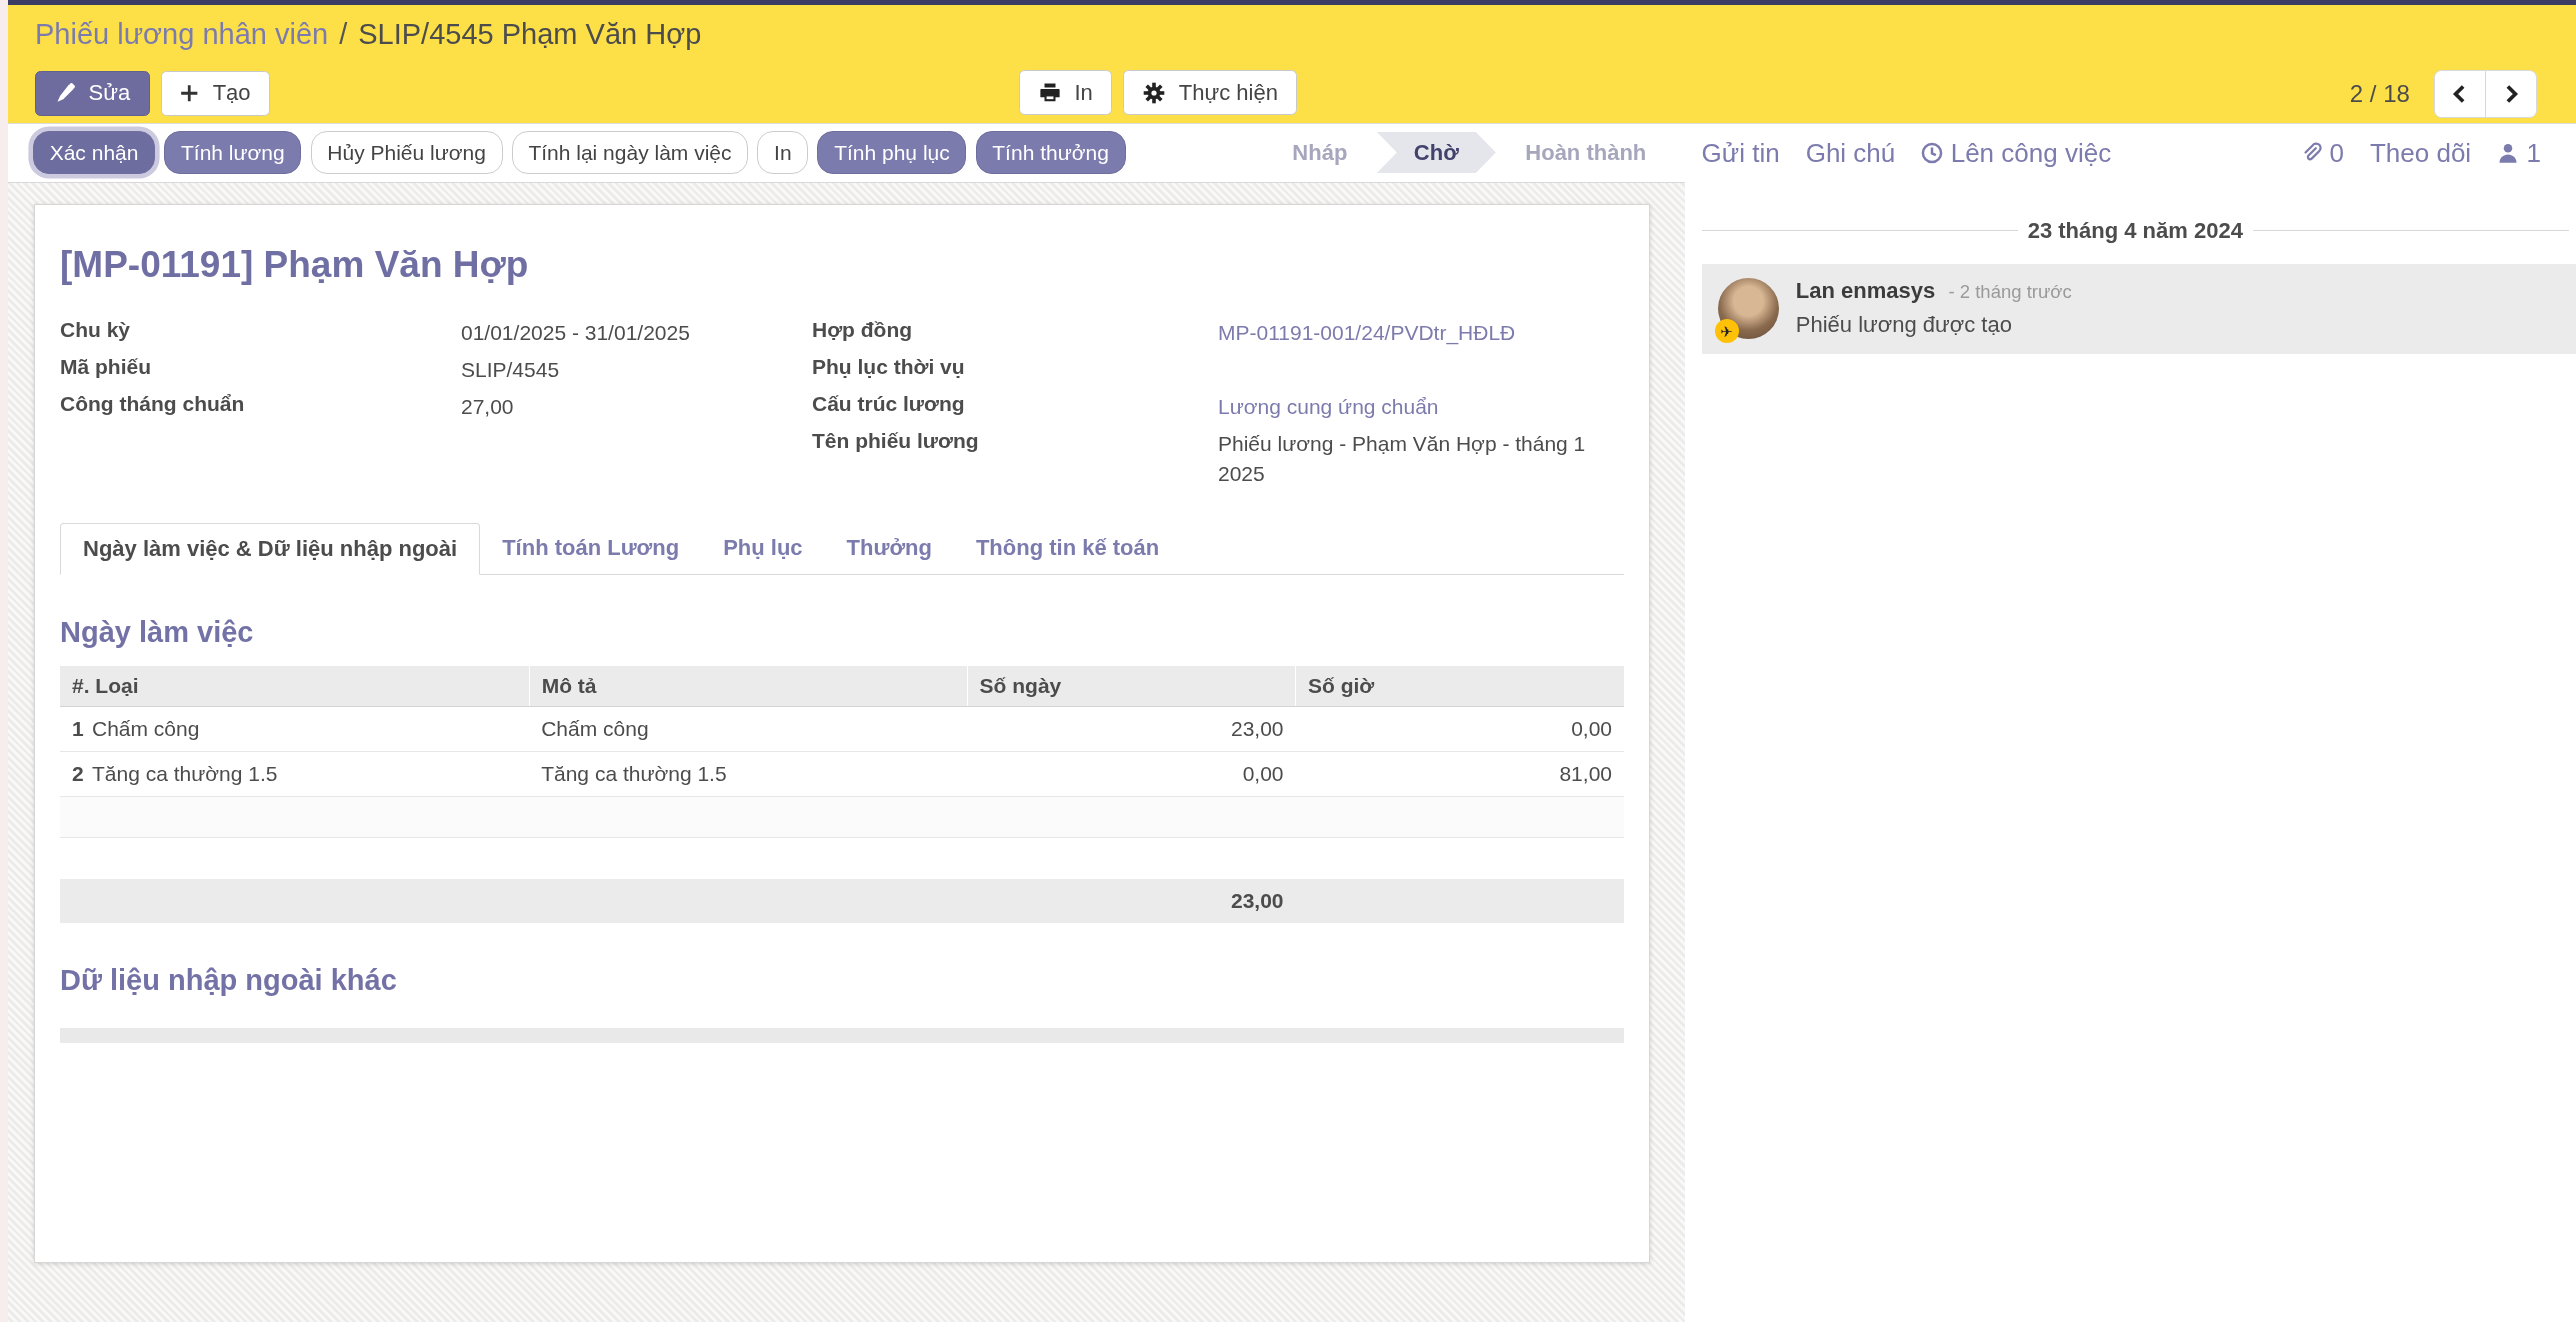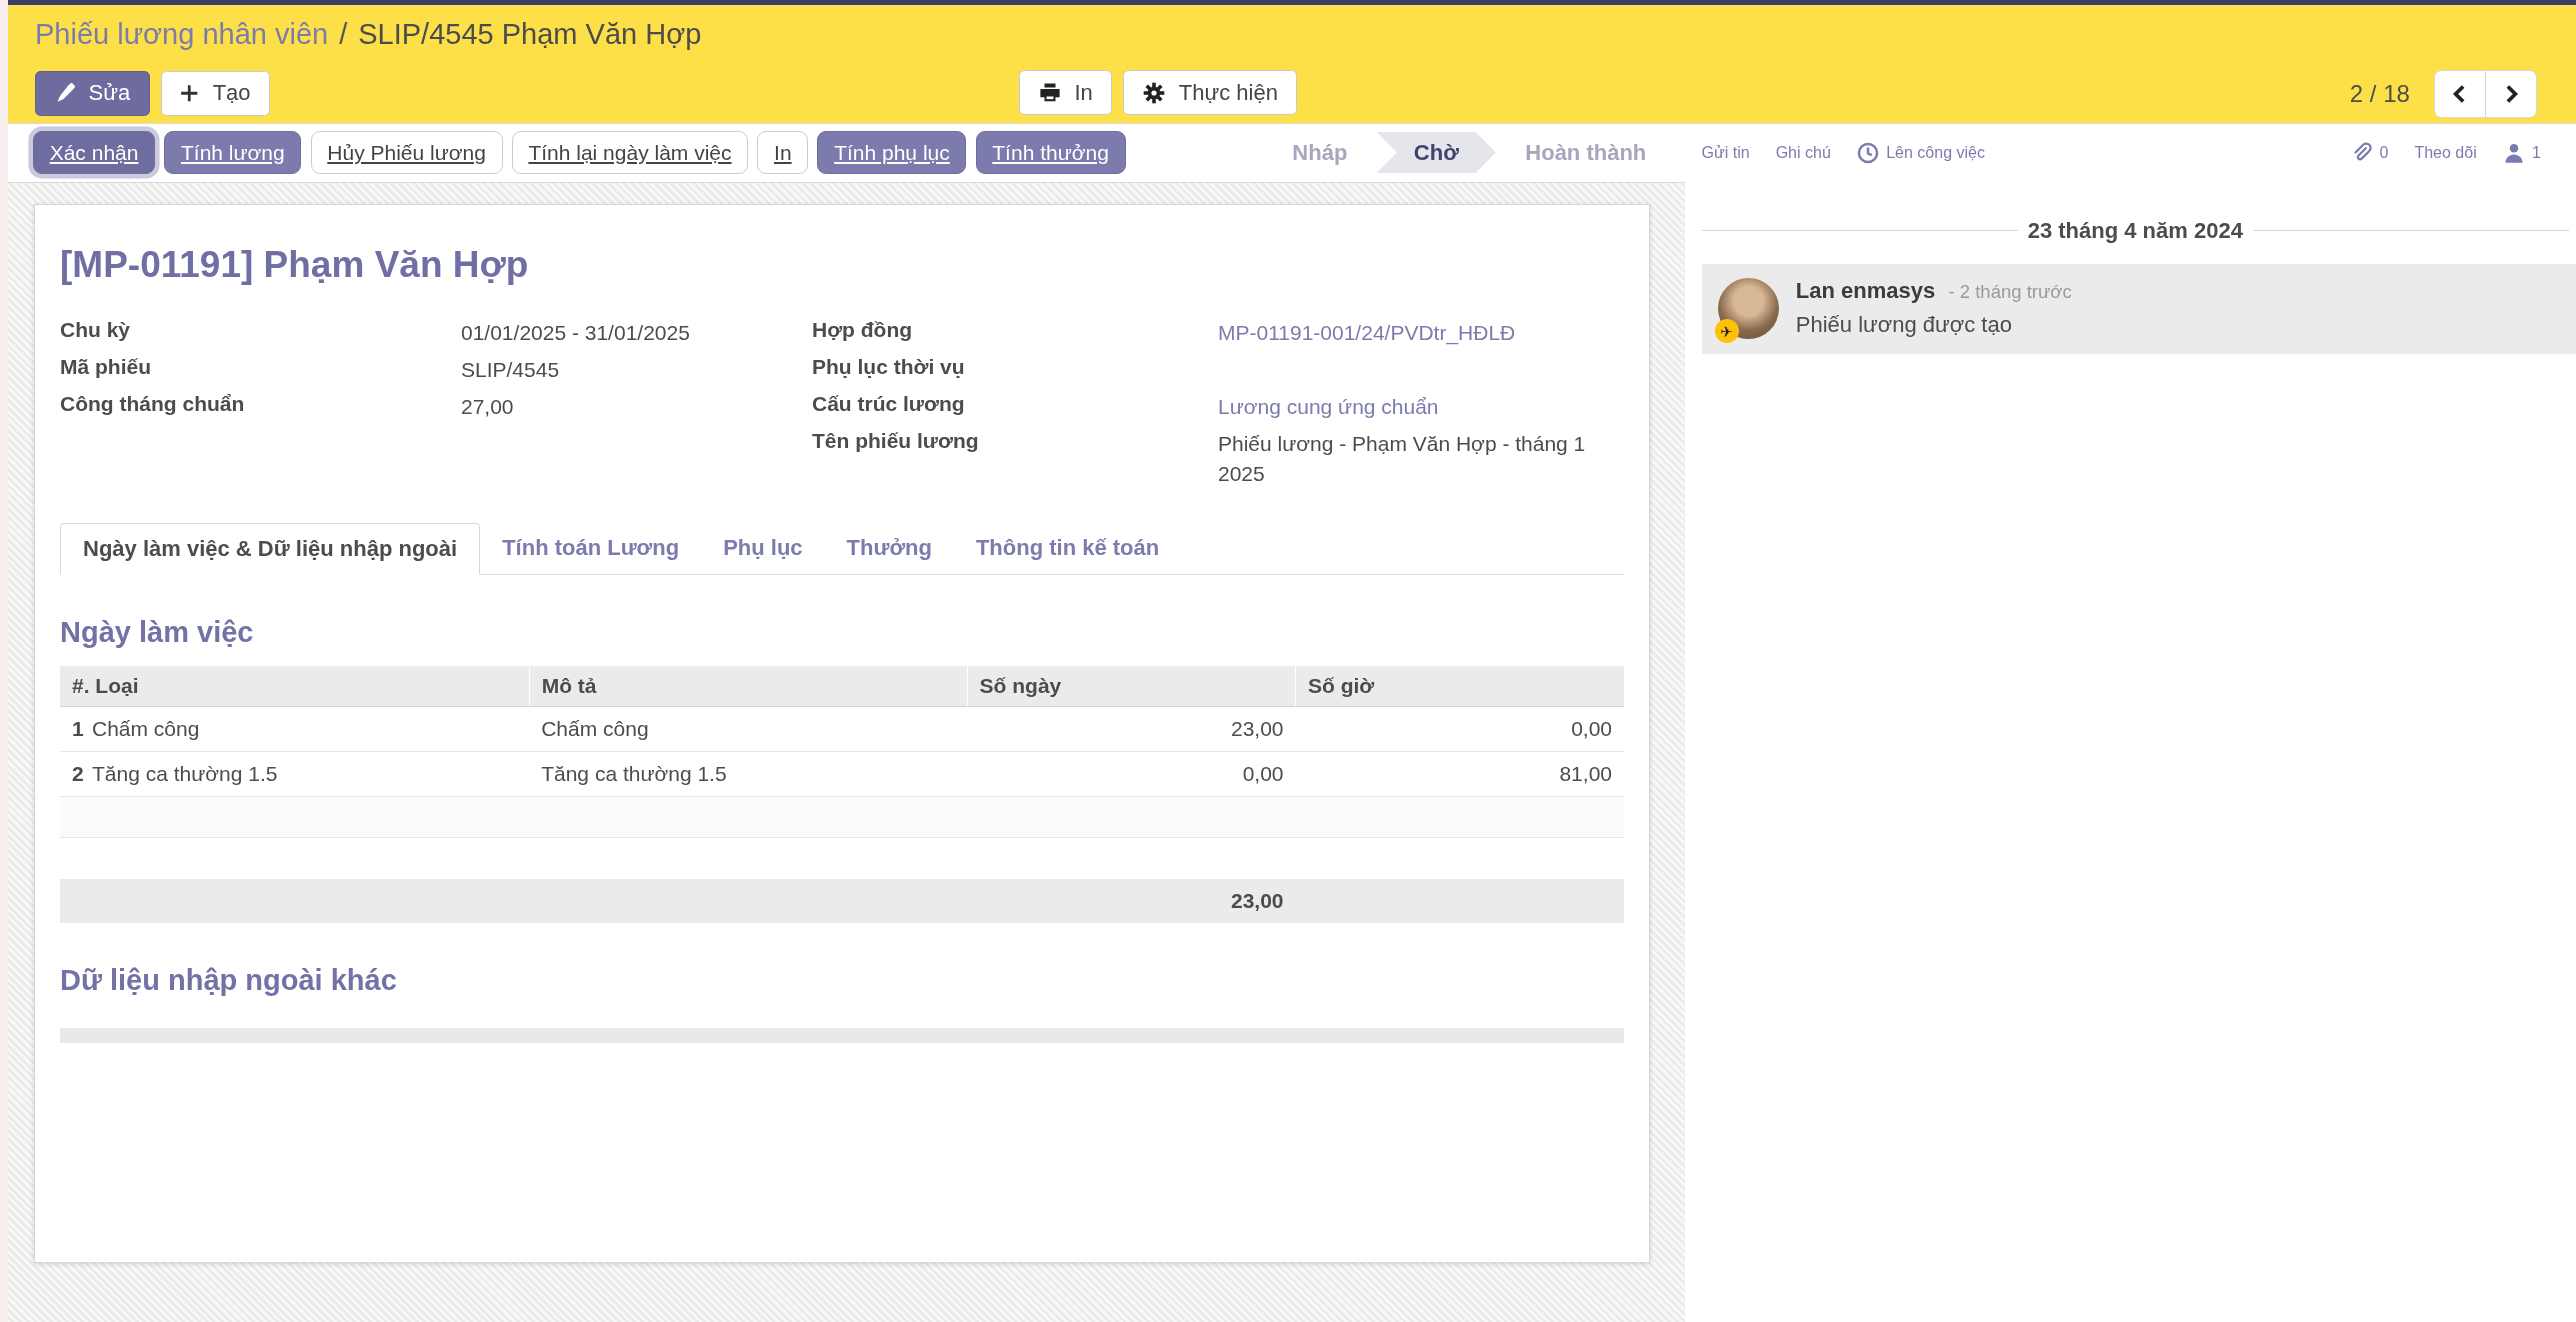--- a/index.html
+++ b/index.html
@@ -28,22 +28,22 @@
                align-items:center; justify-content:center; cursor:pointer; }
   .pager-btn.prev { border-radius:7.4px 0 0 7.4px; }
   .pager-btn.next { border-radius:0 7.4px 7.4px 0; margin-left:-0.9px; }
 
   
   .main { display:flex; height:1199px; }
   .left-region { width:1685px; display:flex; flex-direction:column; }
   .action-bar { height:59px; background:#fff; border-bottom:0.9px solid #d9d9d9; display:flex;
                 align-items:center; justify-content:space-between; padding:0 9.2px 0 33px; }
   .actions { display:flex; align-items:center; }
-  .abtn { height:43px; padding:0 15.7px; font-size:21px; border-radius:9px; cursor:pointer;
-          font-family:inherit; border:0.9px solid #ccc; background:#fff; color:#444; margin-right:9.2px;text-decoration:underline; }
+  .abtn { height:43px; padding:0 15.7px; font-size:21px; border-radius:16px; cursor:pointer;
+          font-family:inherit; border:0.9px solid #ccc; background:#fff; color:#444; margin-right:9.2px; }
   .abtn.primary { background:#7c7bad; border-color:#6f6e9f; color:#fff; }
   .abtn.focused { background:#6e6d9f; box-shadow:0 0 0 4.6px #cbcade; }
 
   .statusbar { display:flex; align-items:center; }
   .state { height:41px; line-height:41px; padding:0 29.5px; font-size:22px; font-weight:bold;
            color:#a6a6bd; cursor:pointer; }
   .state.active { background:#e5e5ec; color:#42426d; padding:0 37px;
     clip-path:polygon(0 0, calc(100% - 20px) 0, 100% 50%, calc(100% - 20px) 100%, 0 100%, 20px 50%); }
 
   .content { flex:1; background-color:#f1f0ef;
@@ -76,21 +76,21 @@
   .num { text-align:right; }
   .rowidx { font-weight:bold; margin-right:8.3px; }
   tr.emptyrow td { height:41px; }
   tr.stripe td { background:#fbfbfb; }
   .total-band { width:100%; border-collapse:collapse; table-layout:fixed; font-size:21px; margin-top:41px; }
   .total-band td { background:#ebebeb; height:44px; padding:0 12px; font-weight:bold; }
   .table-footer-bar { height:14.8px; background:#e9e9e9; margin-top:31px; }
 
   
   .chatter { flex:1; background:#fff; display:flex; flex-direction:column; }
-  .chatter-header { height:59px; display:flex; align-items:center; padding:0 35px 0 16.6px; font-size:16px; }
+  .chatter-header { height:59px; display:flex; align-items:center; padding:0 35px 0 16.6px; font-size:26px; }
   .chlink { color:#7c7bad; cursor:pointer; margin-right:26px; display:inline-flex; align-items:center; gap:7.4px; }
   .chspacer { flex:1; }
   .chmeta { color:#7c7bad; display:inline-flex; align-items:center; gap:7.4px; margin-left:26px; cursor:pointer; }
   .chatter-body { padding:35px 0 0 16.6px; }
   .date-divider { display:flex; align-items:center; gap:10px; font-size:22px; font-weight:bold;
                   color:#4c4c4c; padding-right:7px; }
   .date-divider .line { flex:1; height:0.9px; background:#d8d8d8; }
   .message { margin-top:20px; background:#ebebeb; padding:14.8px 16.6px; display:flex; gap:16.6px; }
   .avatar { width:61px; height:61px; border-radius:50%; flex:none; position:relative;
             background:radial-gradient(circle at 50% 38%, #d8b794 0 30%, #8a6a4e 60%, #5d4632 100%); }

